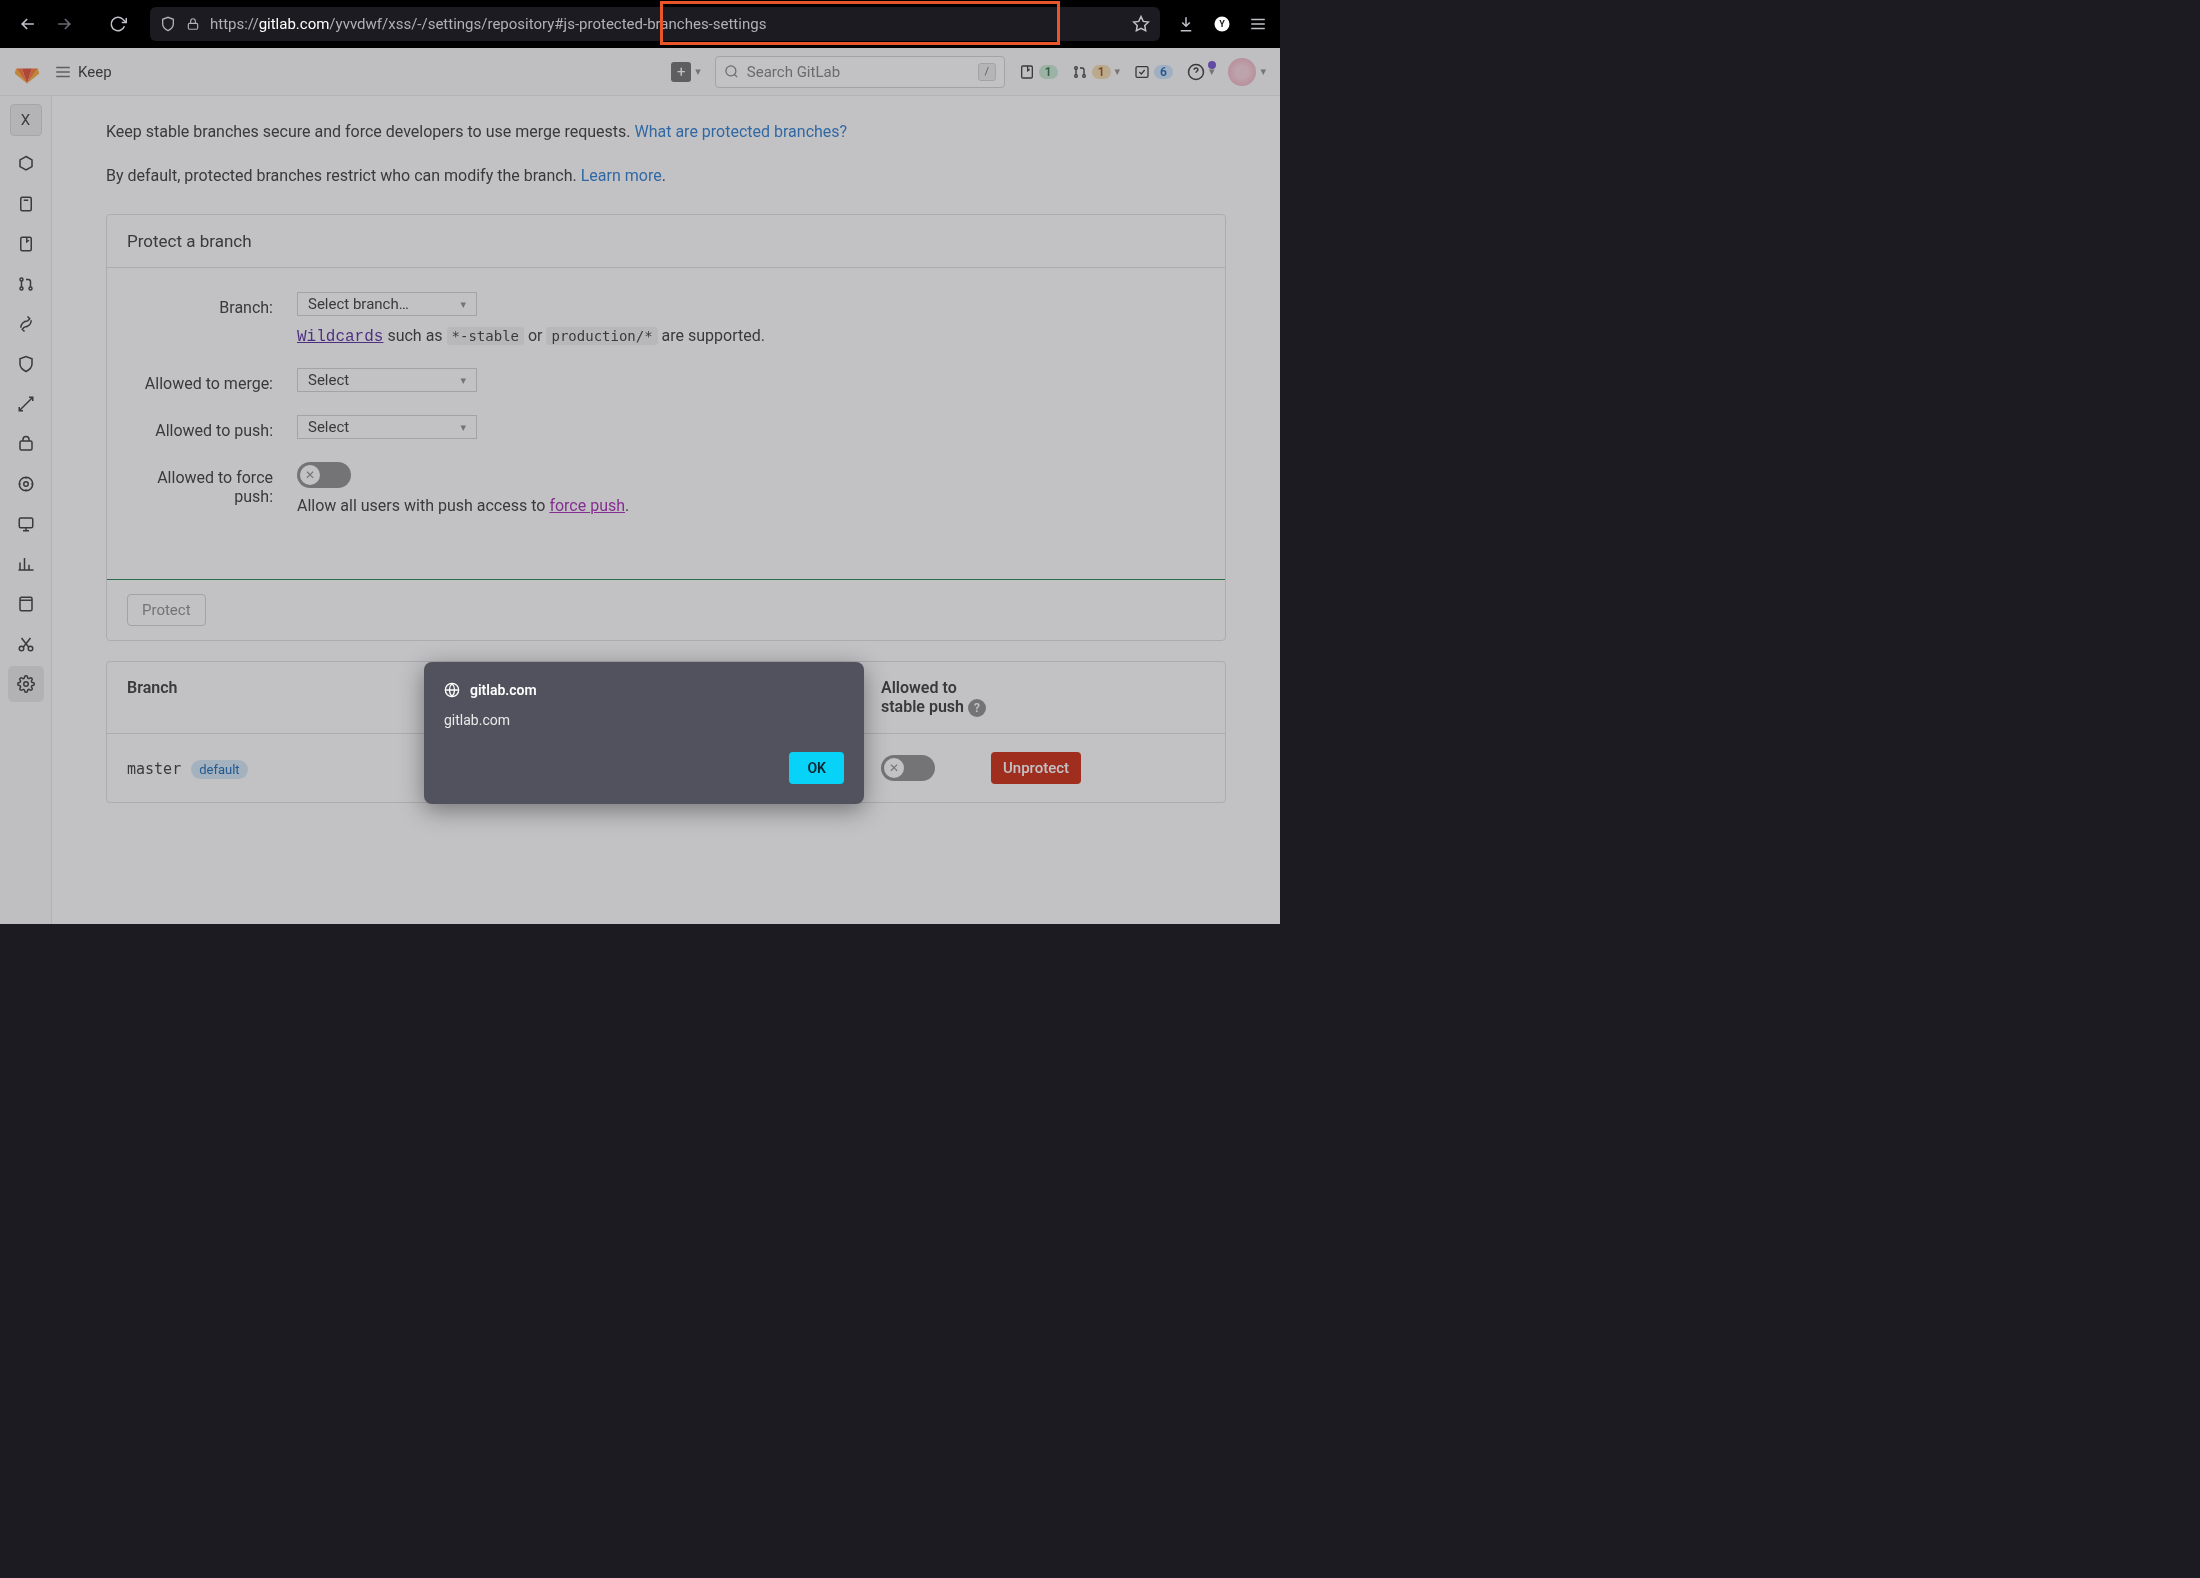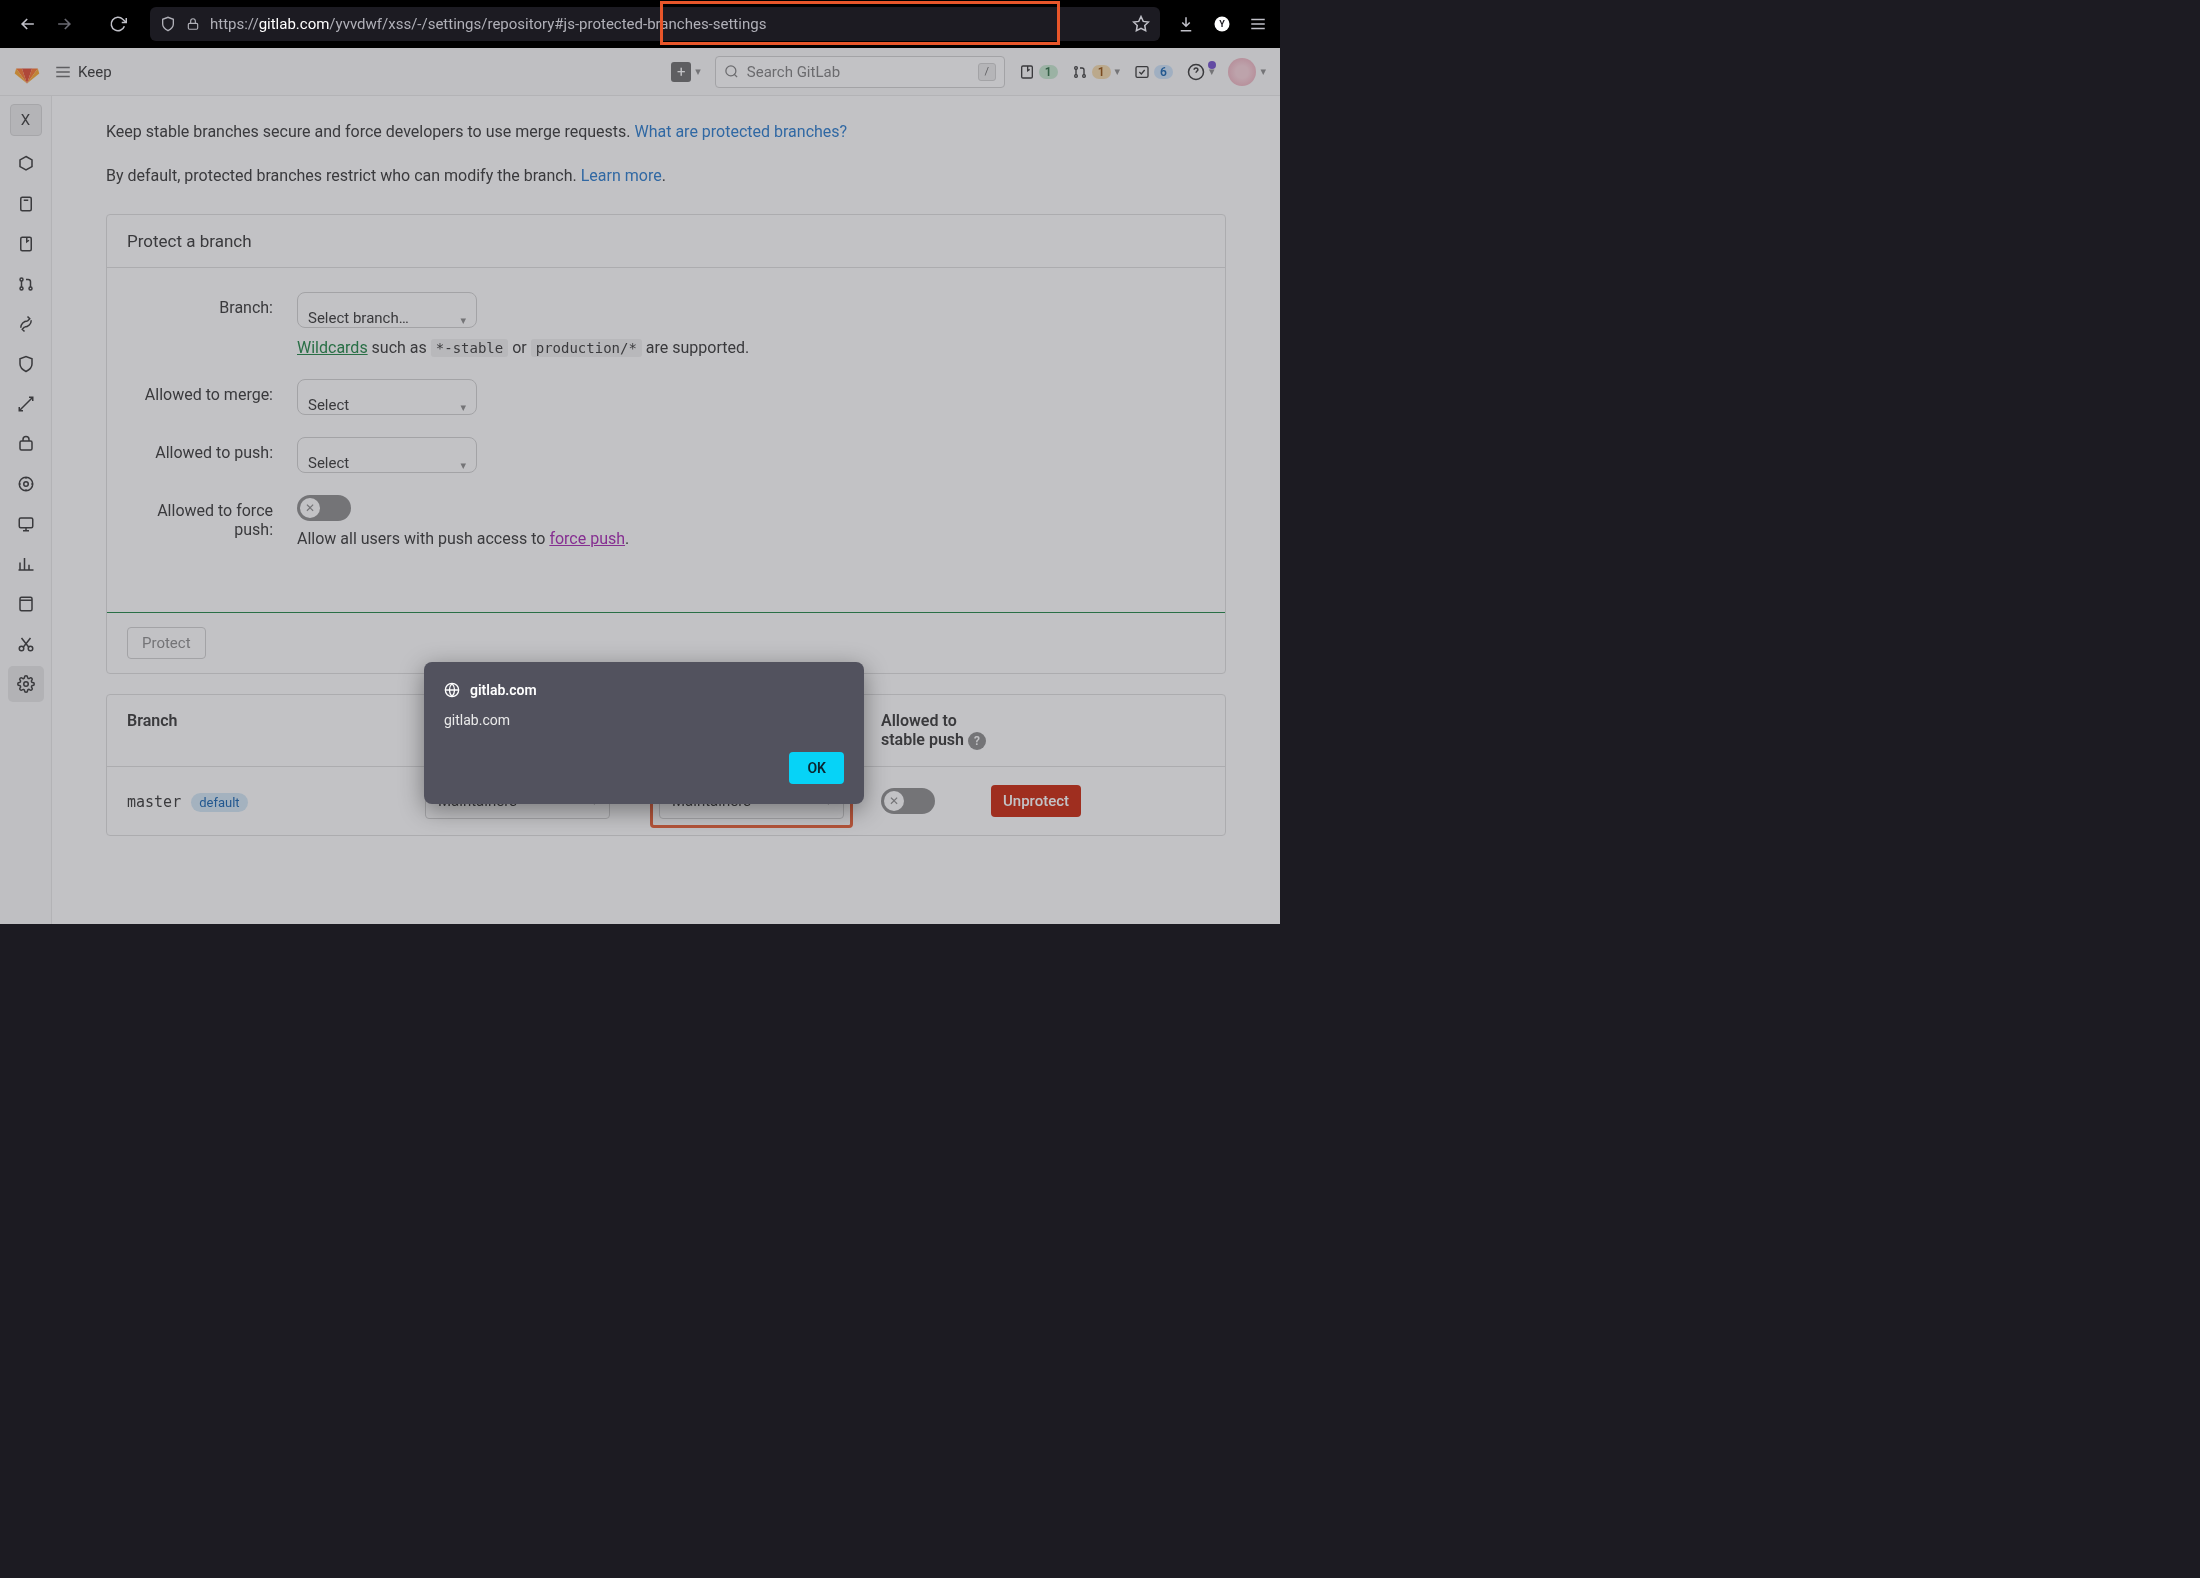--- a/index.html
+++ b/index.html
@@ -46,24 +46,24 @@
 .intro { font-size:16px; line-height:1.5; }
 .intro a { color:#1f75cb; text-decoration:none; }
 .intro2 { margin-top:20px; font-size:16px; }
 
 .panel { margin-top:26px; border:1px solid #dedede; border-radius:4px; }
 .panel-head { padding:16px 20px; font-size:17px; border-bottom:1px solid #dedede; }
 .panel-body { padding:24px 20px; }
 .form-row { display:flex; align-items:flex-start; margin-bottom:22px; }
 .form-label { width:170px; text-align:right; padding-right:24px; padding-top:6px; font-size:16px; color:#2e2e2e; }
 .form-ctrl { flex:1; }
-.select-btn { width:180px; height:36px; border:1px solid #cfcfcf; border-radius:8px; background:#fff; display:flex; align-items:flex-end; justify-content:space-between; padding:0 10px; font-size:15px; color:#2e2e2e; }
+.select-btn { width:180px; height:24px; border:1px solid #cfcfcf; border-radius:0; background:#fff; display:flex; align-items:center; justify-content:space-between; padding:0 10px; font-size:15px; color:#2e2e2e; }
 .select-btn.mono { font-family:Menlo,monospace; }
 .wildcards { margin-top:10px; font-size:16px; }
-.wildcards a { color:#15803d; }
+.wildcards a { color:#4c1d95;font-family:Liberation Mono, monospace; }
 .wildcards code { background:#f0f0f0; padding:1px 5px; border-radius:3px; font-family:Menlo,monospace; font-size:14px; }
 .toggle { width:54px; height:26px; background:#888; border-radius:13px; position:relative; }
 .toggle-knob { position:absolute; left:3px; top:3px; width:20px; height:20px; background:#fff; border-radius:50%; display:flex; align-items:center; justify-content:center; color:#888; font-size:12px; }
 .force-desc { margin-top:8px; font-size:16px; color:#2e2e2e; }
 .force-desc a { color:#a21caf; }
 .panel-foot { padding:14px 20px; border-top:1px solid #15803d;margin-top:40px; }
 .protect-btn { padding:6px 14px; border:1px solid #cfcfcf; border-radius:4px; background:#fff; color:#888; font-size:15px; }
 
 .tbl { margin-top:20px; border:1px solid #dedede; border-radius:4px; width:100%; }
 .tbl-head { display:flex; padding:16px 20px; font-weight:600; font-size:16px; border-bottom:1px solid #dedede; }

